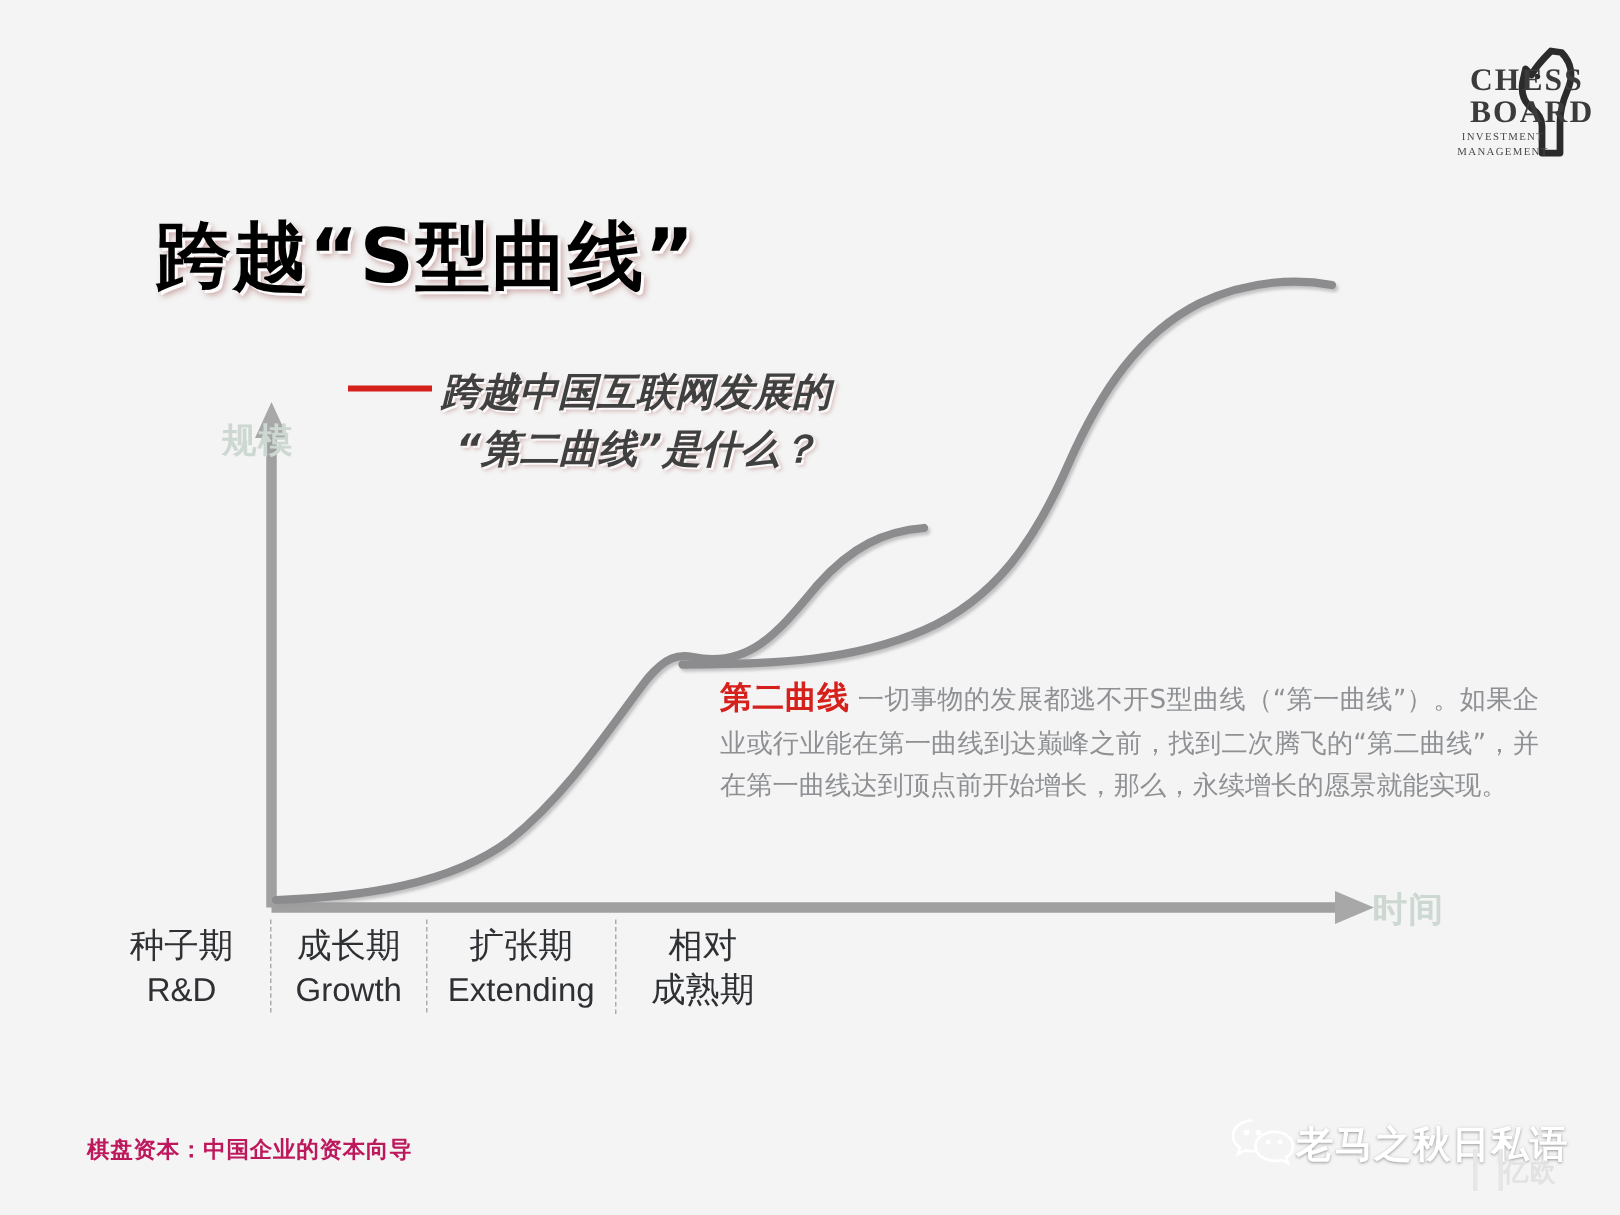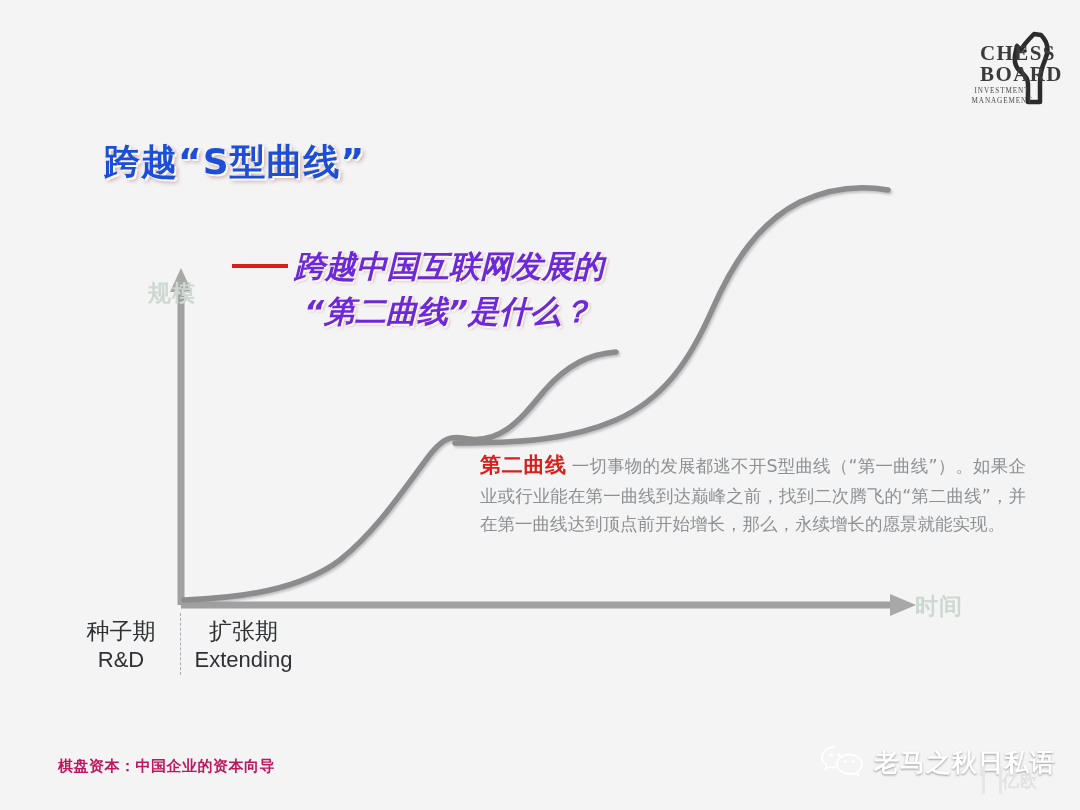--- a/index.html
+++ b/index.html
@@ -27,41 +27,41 @@
     width: 104px;
     height: 88px;
   }
   .logo-svg { display: block; }
 
   
   .title {
     position: absolute;
     left: 104px;
     top: 138px;
-    font-size: 36px;
-    font-weight: bold;
-    letter-spacing: 1px;
-    color: #1d4ed8;
+    font-size: 50px;
+    font-weight: bold;
+    letter-spacing: 1px;
+    color: #000000;
     text-shadow: 2px 2px 0 rgba(255,255,255,0.95),
                  3px 3px 4px rgba(140,60,55,0.45);
     white-space: nowrap;
   }
 
   
   .subtitle {
     position: absolute;
     left: 232px;
     top: 244px;
     width: 470px;
   }
   .subtitle-line {
-    font-size: 31px;
+    font-size: 26px;
     font-weight: bold;
     font-style: italic;
-    color: #6d28d9;
+    color: #404040;
     text-shadow: 1.5px 1.5px 0 rgba(255,255,255,0.9),
                  2px 2px 3px rgba(150,70,65,0.40);
     white-space: nowrap;
     line-height: 1.45;
   }
   .subtitle-line.l1 { padding-left: 0px; }
   .subtitle-line.l2 { padding-left: 72px; }
   .em-dash {
     display: inline-block;
     width: 56px;
@@ -148,21 +148,20 @@
     font-weight: bold;
     color: #be185d;
     letter-spacing: 0.5px;
   }
   .footer-right {
     position: absolute;
     left: 820px;
     top: 744px;
     display: flex;
     align-items: center;
-    gap: 10px;
   }
   .wechat-icon { display: block; }
   .footer-brand {
     font-size: 25px;
     font-weight: bold;
     color: #ffffff;
     text-shadow: 0 1px 2px rgba(120,120,125,0.75);
     letter-spacing: 1px;
     white-space: nowrap;
   }
@@ -247,23 +246,31 @@
 
   <div class="callout">
     <span class="callout-title">第二曲线</span><span>一切事物的发展都逃不开S型曲线（“第一曲线”）。如果企业或行业能在第一曲线到达巅峰之前，找到二次腾飞的“第二曲线”，并在第一曲线达到顶点前开始增长，那么，永续增长的愿景就能实现。</span>
   </div>
 
   <div class="stages">
     <div class="stage" style="width:118px">
       <div class="stage-cn">种子期</div>
       <div class="stage-en">R&amp;D</div>
     </div>
+    <div class="stage" style="width:104px">
+      <div class="stage-cn">成长期</div>
+      <div class="stage-en">Growth</div>
+    </div>
     <div class="stage" style="width:126px">
       <div class="stage-cn">扩张期</div>
       <div class="stage-en">Extending</div>
+    </div>
+    <div class="stage" style="width:116px">
+      <div class="stage-cn">相对</div>
+      <div class="stage-cn">成熟期</div>
     </div>
   </div>
 
   <div class="footer-left">棋盘资本：中国企业的资本向导</div>
 
   <div class="footer-right">
     <svg class="wechat-icon" width="44" height="36" viewBox="0 0 44 36">
       <g fill="none" stroke="#ffffff" stroke-width="1.8">
         <path d="M15 3 C7.5 3 2 7.8 2 13.4 C2 16.5 3.8 19.3 6.7 21.1 L5.4 25.3 L10.1 22.9
                  C11.6 23.3 13.2 23.5 15 23.5 C15.6 23.5 16.2 23.5 16.8 23.4"></path>

